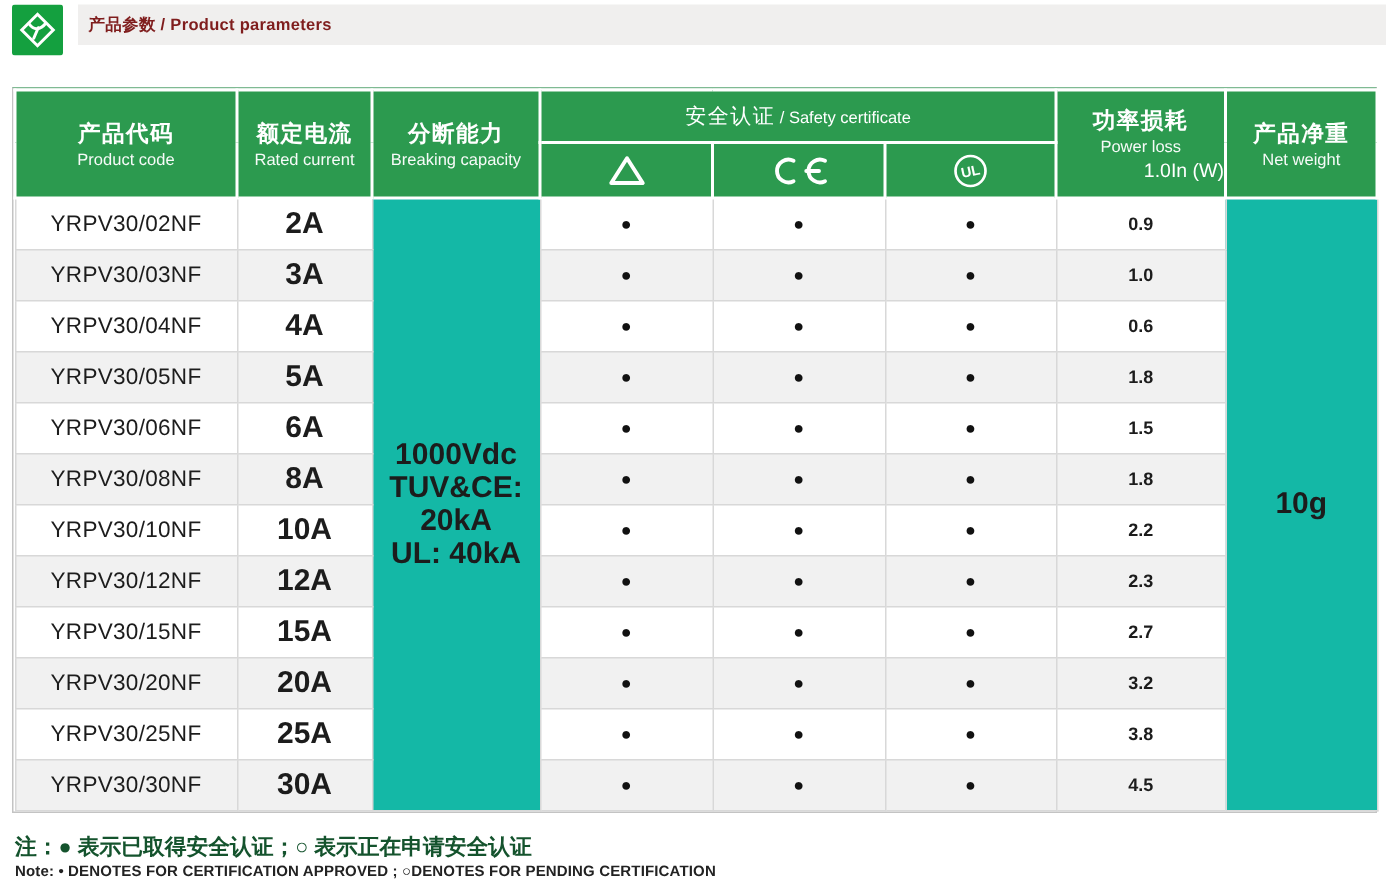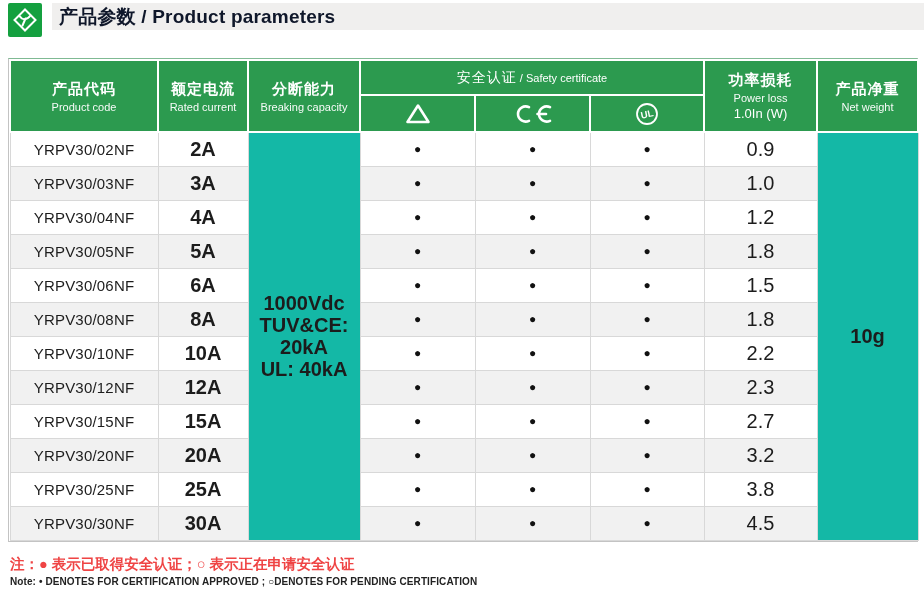--- a/index.html
+++ b/index.html
@@ -14,61 +14,61 @@
   .page { position: relative; width: 924px; height: 589px; }
 
   
   .titlebar { display: flex; align-items: flex-start; padding-top: 3px; }
   .logo { width: 34px; height: 34px; margin-left: 8px; flex: 0 0 auto; }
   .titlestrip {
     flex: 1; height: 27px; margin-left: 10px; margin-top: 0;
     background: #f0efee; display: flex; align-items: center;
   }
   .title-text {
-    margin: 0 0 0 7px; font-size: 19px; font-weight: bold;
-    color: #0f172a; letter-spacing: 0.2px;
+    margin: 0 0 0 7px; font-size: 11px; font-weight: bold;
+    color: #7f1d1d; letter-spacing: 0.2px;
   }
 
   
   .table-wrap {
     margin: 21px 8px 0 8px;
     width: 910px;
     border: 1px solid #c3c3c3;
     border-top: 1px solid #7fba93;
   }
   table { border-collapse: collapse; table-layout: fixed; width: 908px; }
   th {
     background: #2c9a4f; color: #ffffff; border: 2px solid #ffffff;
     padding: 0; font-weight: normal; text-align: center; vertical-align: middle;
   }
   thead tr.tier-top { height: 35px; }
   thead tr.tier-icons { height: 37px; }
   .th-zh { display: block; font-size: 15px; font-weight: bold; letter-spacing: 1px; }
   .th-en { display: block; font-size: 11px; margin-top: 2px; opacity: 0.96; }
-  .th-unit { display: block; font-size: 13px; margin-top: 2px; }
+  .th-unit { display: block; font-size: 13px; margin-top: 2px; text-align: right; }
   .cert-top .th-zh-inline { font-size: 14px; font-weight: normal; letter-spacing: 1px; }
   .cert-top .th-sep, .cert-top .th-en-inline { font-size: 11px; }
   .icon-cell svg { display: block; margin: 0 auto; }
 
   td {
     border: 1px solid #d8d8d8; height: 34px; padding: 0;
     text-align: center; vertical-align: middle;
     background: #ffffff; color: #1c1c1c;
   }
   tbody tr:nth-child(even) td:not(.merged) { background: #f1f1f1; }
   td.code { font-size: 15px; font-weight: 400; letter-spacing: 0.2px; }
   td.cur  { font-size: 20px; font-weight: 600; }
   td.dot  { font-size: 12px; color: #111111; }
-  td.pl   { font-size: 20px; font-weight: 400; }
+  td.pl   { font-size: 12px; font-weight: 700; }
   td.merged { background: #14b8a6; font-size: 20px; font-weight: 600; }
   td.break div { line-height: 22px; }
 
   
   .note { margin: 13px 0 0 10px; }
-  .note-zh { margin: 0; font-size: 14.5px; font-weight: bold; color: #ef4444; }
+  .note-zh { margin: 0; font-size: 14.5px; font-weight: bold; color: #14532d; }
   .note-en { margin: 2px 0 0 0; font-size: 10px; font-weight: bold; color: #222222; letter-spacing: 0.1px; }
 </style>
 </head>
 <body>
 
 <div class="page">
 
   <div class="titlebar">
     <span class="logo">
       <svg width="34" height="34" viewBox="0 0 34 34">
@@ -171,21 +171,21 @@
             <td class="dot">●</td>
             <td class="dot">●</td>
             <td class="pl">1.0</td>
           </tr>
           <tr>
             <td class="code">YRPV30/04NF</td>
             <td class="cur">4A</td>
             <td class="dot">●</td>
             <td class="dot">●</td>
             <td class="dot">●</td>
-            <td class="pl">1.2</td>
+            <td class="pl">0.6</td>
           </tr>
           <tr>
             <td class="code">YRPV30/05NF</td>
             <td class="cur">5A</td>
             <td class="dot">●</td>
             <td class="dot">●</td>
             <td class="dot">●</td>
             <td class="pl">1.8</td>
           </tr>
           <tr>

